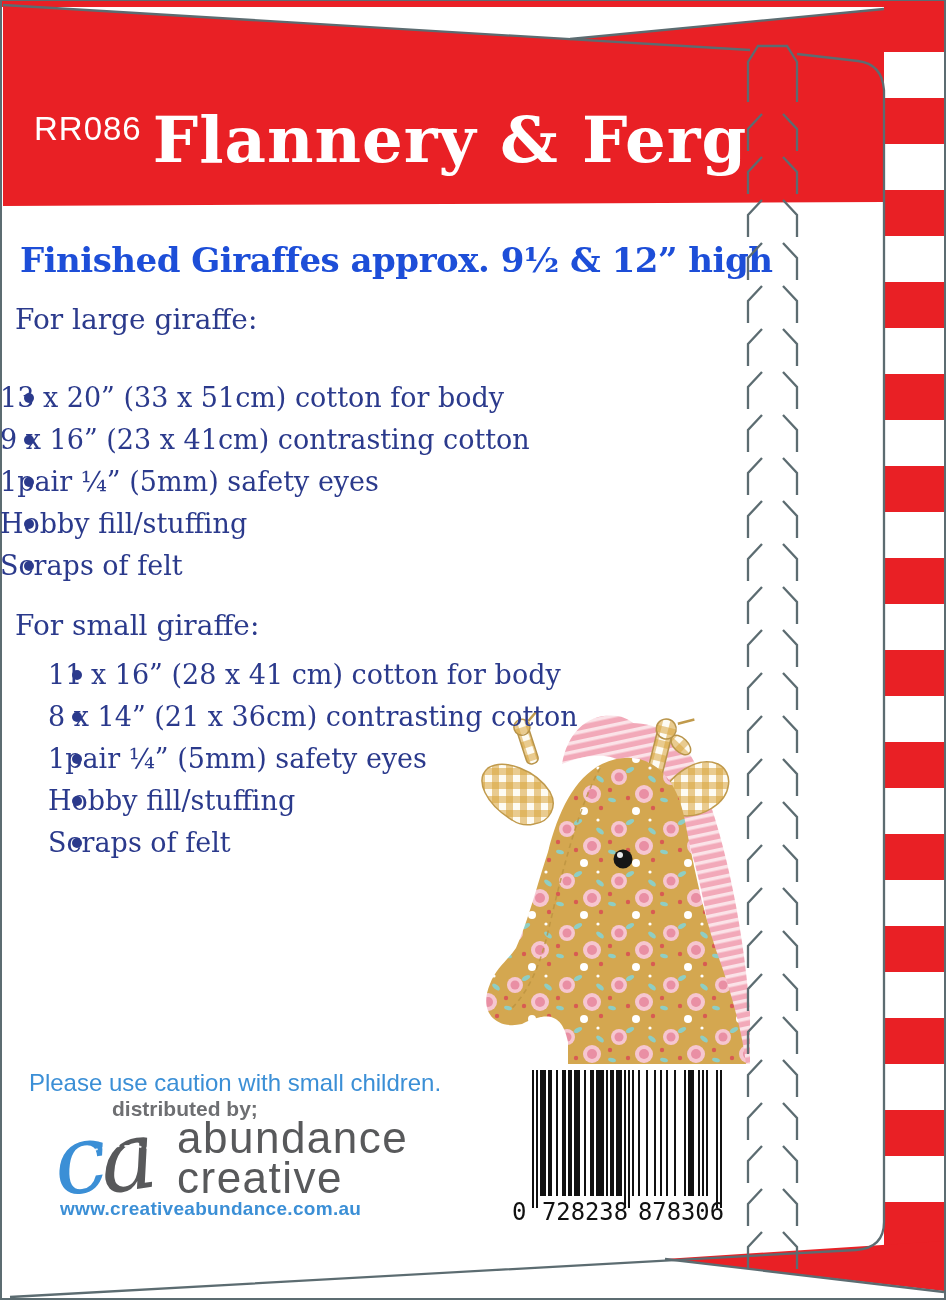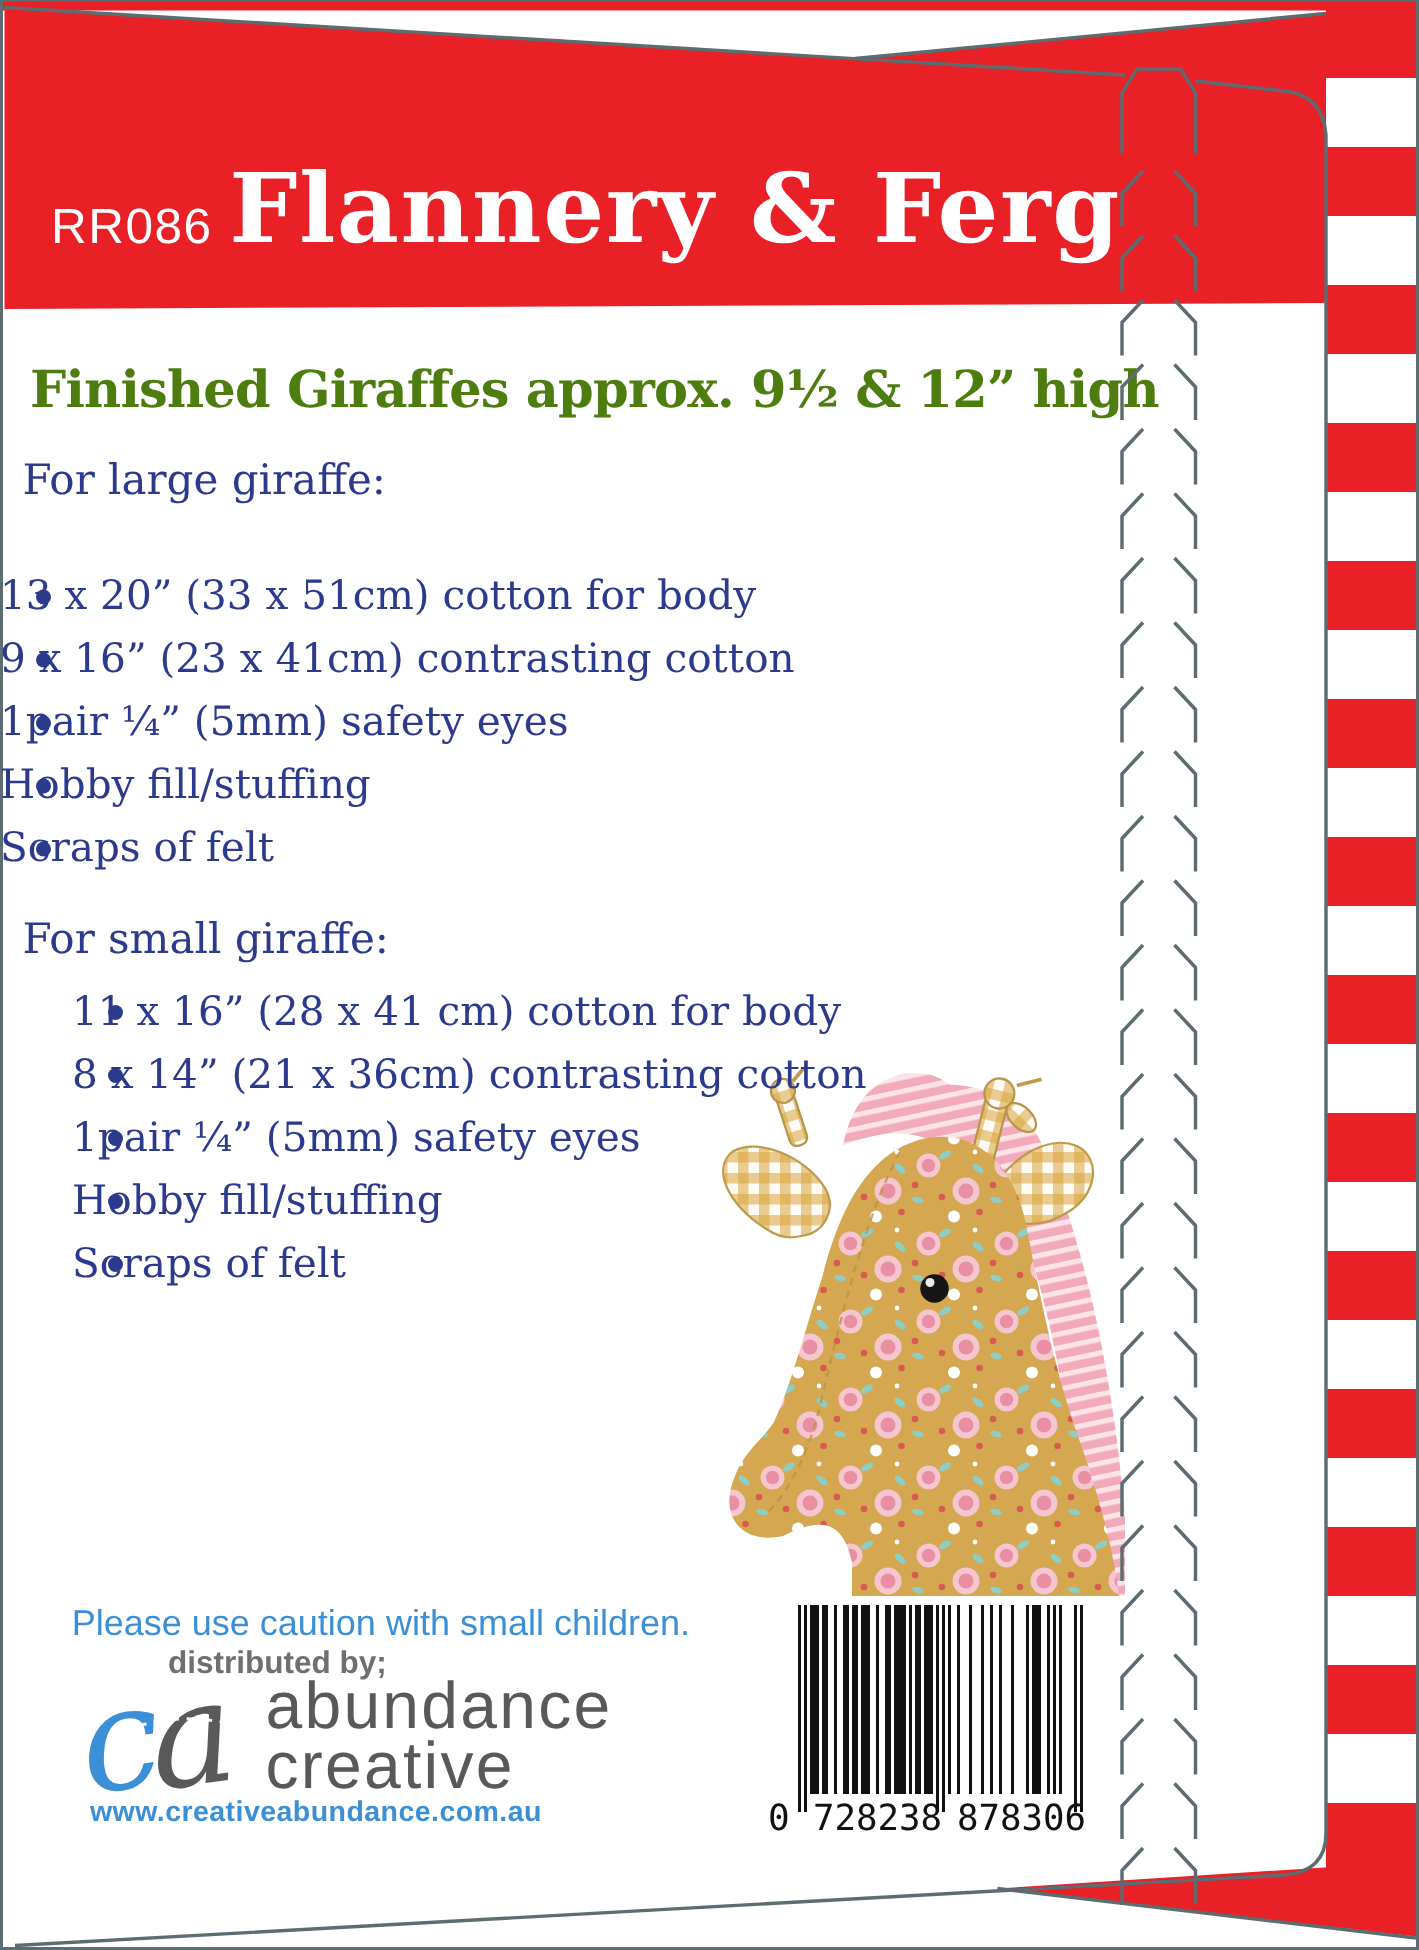--- a/index.html
+++ b/index.html
@@ -3,32 +3,32 @@
 <meta charset="utf-8">
 <style>
   html,body{margin:0;padding:0;background:#e8e8e8;}
   .page{position:relative;width:946px;height:1300px;background:#ffffff;overflow:hidden;
         box-shadow:inset 0 0 0 2px #5c6c71;font-family:"DejaVu Serif",serif;margin:0 auto;}
   svg{display:block;}
   .abs{position:absolute;}
   #frame{left:0;top:0;z-index:1;}
   #seam-layer{left:0;top:0;z-index:4;pointer-events:none;}
   .txt{position:absolute;z-index:3;}
-  .code{left:34px;top:132px;font-family:"Liberation Sans",sans-serif;font-size:33px;color:#fff;letter-spacing:1px;}
+  .code{left:34px;top:110px;font-family:"Liberation Sans",sans-serif;font-size:33px;color:#fff;letter-spacing:1px;}
   .title{left:150px;top:102px;width:600px;text-align:center;font-size:64px;font-weight:bold;color:#fff;letter-spacing:1px;}
-  .subtitle{left:20px;top:240px;font-size:34px;font-weight:bold;color:#4d7c0f;letter-spacing:-0.5px;white-space:nowrap;}
+  .subtitle{left:20px;top:240px;font-size:34px;font-weight:bold;color:#1d4ed8;letter-spacing:-0.5px;white-space:nowrap;}
   .sec-head{left:15px;font-size:28px;color:#2b3a8c;}
   .sec-head.h1{top:303px;} .sec-head.h2{top:609px;}
   ul.mat{list-style:none;margin:0;padding:0;left:0;width:640px;}
   ul.mat.l1{top:377px;} ul.mat.l2{top:654px;margin-left:48px;}
   ul.mat li{position:relative;height:42px;line-height:42px;
             font-size:27px;color:#2b3a8c;white-space:nowrap;}
   ul.mat li::before{content:"";position:absolute;left:24px;top:16px;width:10px;height:10px;
             border-radius:50%;background:#2b3a8c;}
-  .caution{left:10px;top:1069px;width:450px;text-align:right;
+  .caution{left:10px;top:1069px;width:450px;text-align:center;
            font-family:"Liberation Sans",sans-serif;font-size:24px;color:#3b8fd6;}
   .distrib{left:112px;top:1097px;font-family:"Liberation Sans",sans-serif;font-size:21px;color:#6e6f72;font-weight:bold;}
   .brand{left:177px;top:1118px;font-family:"Liberation Sans",sans-serif;font-size:44px;
          color:#58595b;line-height:40px;letter-spacing:1.5px;}
   .website{left:60px;top:1198px;font-family:"Liberation Sans",sans-serif;font-size:19px;
            font-weight:bold;color:#3b8fd6;letter-spacing:0.3px;}
   #logo{left:52px;top:1102px;z-index:3;}
   #giraffe{left:450px;top:712px;z-index:2;}
   #barcode{left:508px;top:1064px;z-index:3;}
 </style>

